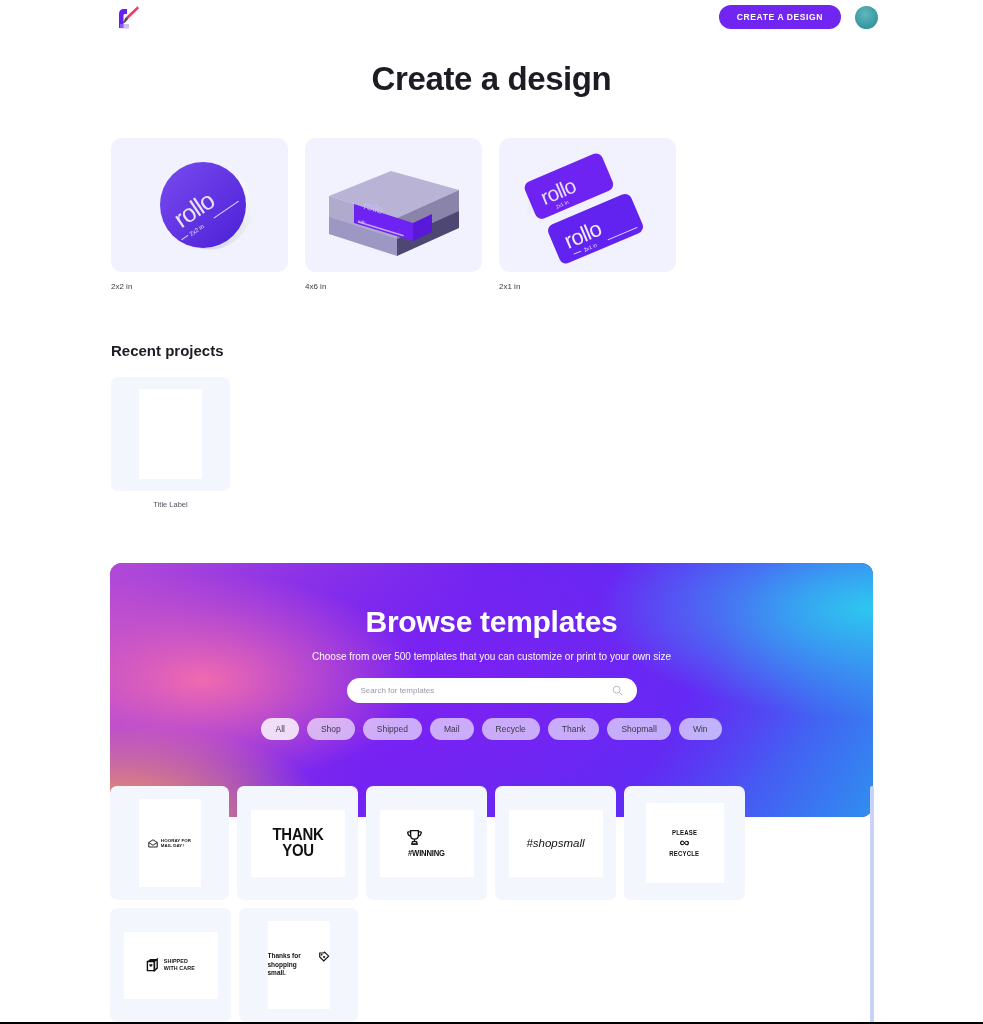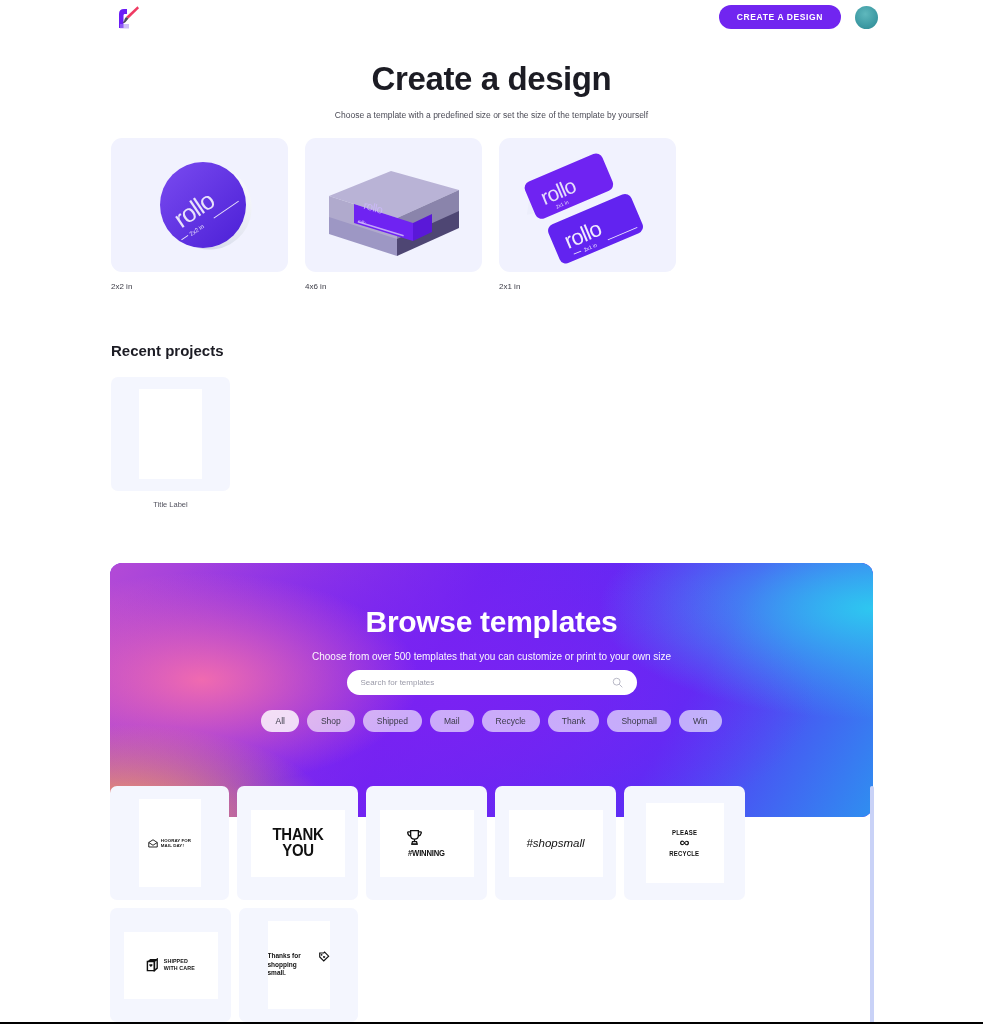--- a/index.html
+++ b/index.html
@@ -76,21 +76,21 @@
       radial-gradient(ellipse 62% 75% at 100% 18%, #2ec7f0 0%, rgba(46,199,240,0) 58%),
       radial-gradient(ellipse 50% 70% at 2% 102%, #ffa64d 0%, rgba(255,166,77,0) 55%),
       radial-gradient(ellipse 46% 68% at 12% 46%, #f06ab0 0%, rgba(240,106,176,0) 62%),
       radial-gradient(ellipse 70% 90% at 42% 52%, #7a22f2 0%, rgba(122,34,242,0) 72%),
       linear-gradient(120deg, #b34ad6 0%, #7024f2 42%, #5a2df5 72%, #2f8ff0 100%);
   }
   .banner-inner { position: relative; z-index: 2; text-align: center; padding-top: 42px; }
   .banner h2 { color:#fff; font-size: 30px; font-weight: bold; letter-spacing:-.3px; }
   .banner .sub { color: #fff; font-size: 10px; margin-top: 12px; opacity: .96; }
   .search-wrap {
-    margin: 8px auto 0; width: 290px; height: 25px; background: #fff;
+    margin: 16px auto 0; width: 290px; height: 25px; background: #fff;
     border-radius: 999px; display: flex; align-items: center;
     padding: 0 14px; position: relative;
   }
   .search-wrap input {
     flex: 1; border: none; outline: none; font-size: 8px; color: #33333d;
     font-family: "Liberation Sans", sans-serif; background: transparent;
   }
   .search-wrap input::placeholder { color: #9a9aa8; }
   .chips { margin-top: 15px; display: flex; gap: 8px; justify-content: center; }
   .chip {
@@ -155,21 +155,20 @@
       </svg>
     </div>
     <div class="topbar-right">
       <button class="cta-btn">CREATE A DESIGN</button>
       <div class="avatar"></div>
     </div>
   </div>
 
   <div class="hero">
     <h1>Create a design</h1>
-    <p>Choose a template with a predefined size or set the size of the template by yourself</p>
   </div>
 
   <div class="size-grid">
 
     <div class="size-card-wrap">
       <div class="size-card">
         <svg viewBox="0 0 177 134" width="177" height="134">
           <defs>
             <linearGradient id="g2x2" x1="0" y1="0" x2="1" y2="1">
               <stop offset="0" stop-color="#7a4bf0"></stop>

